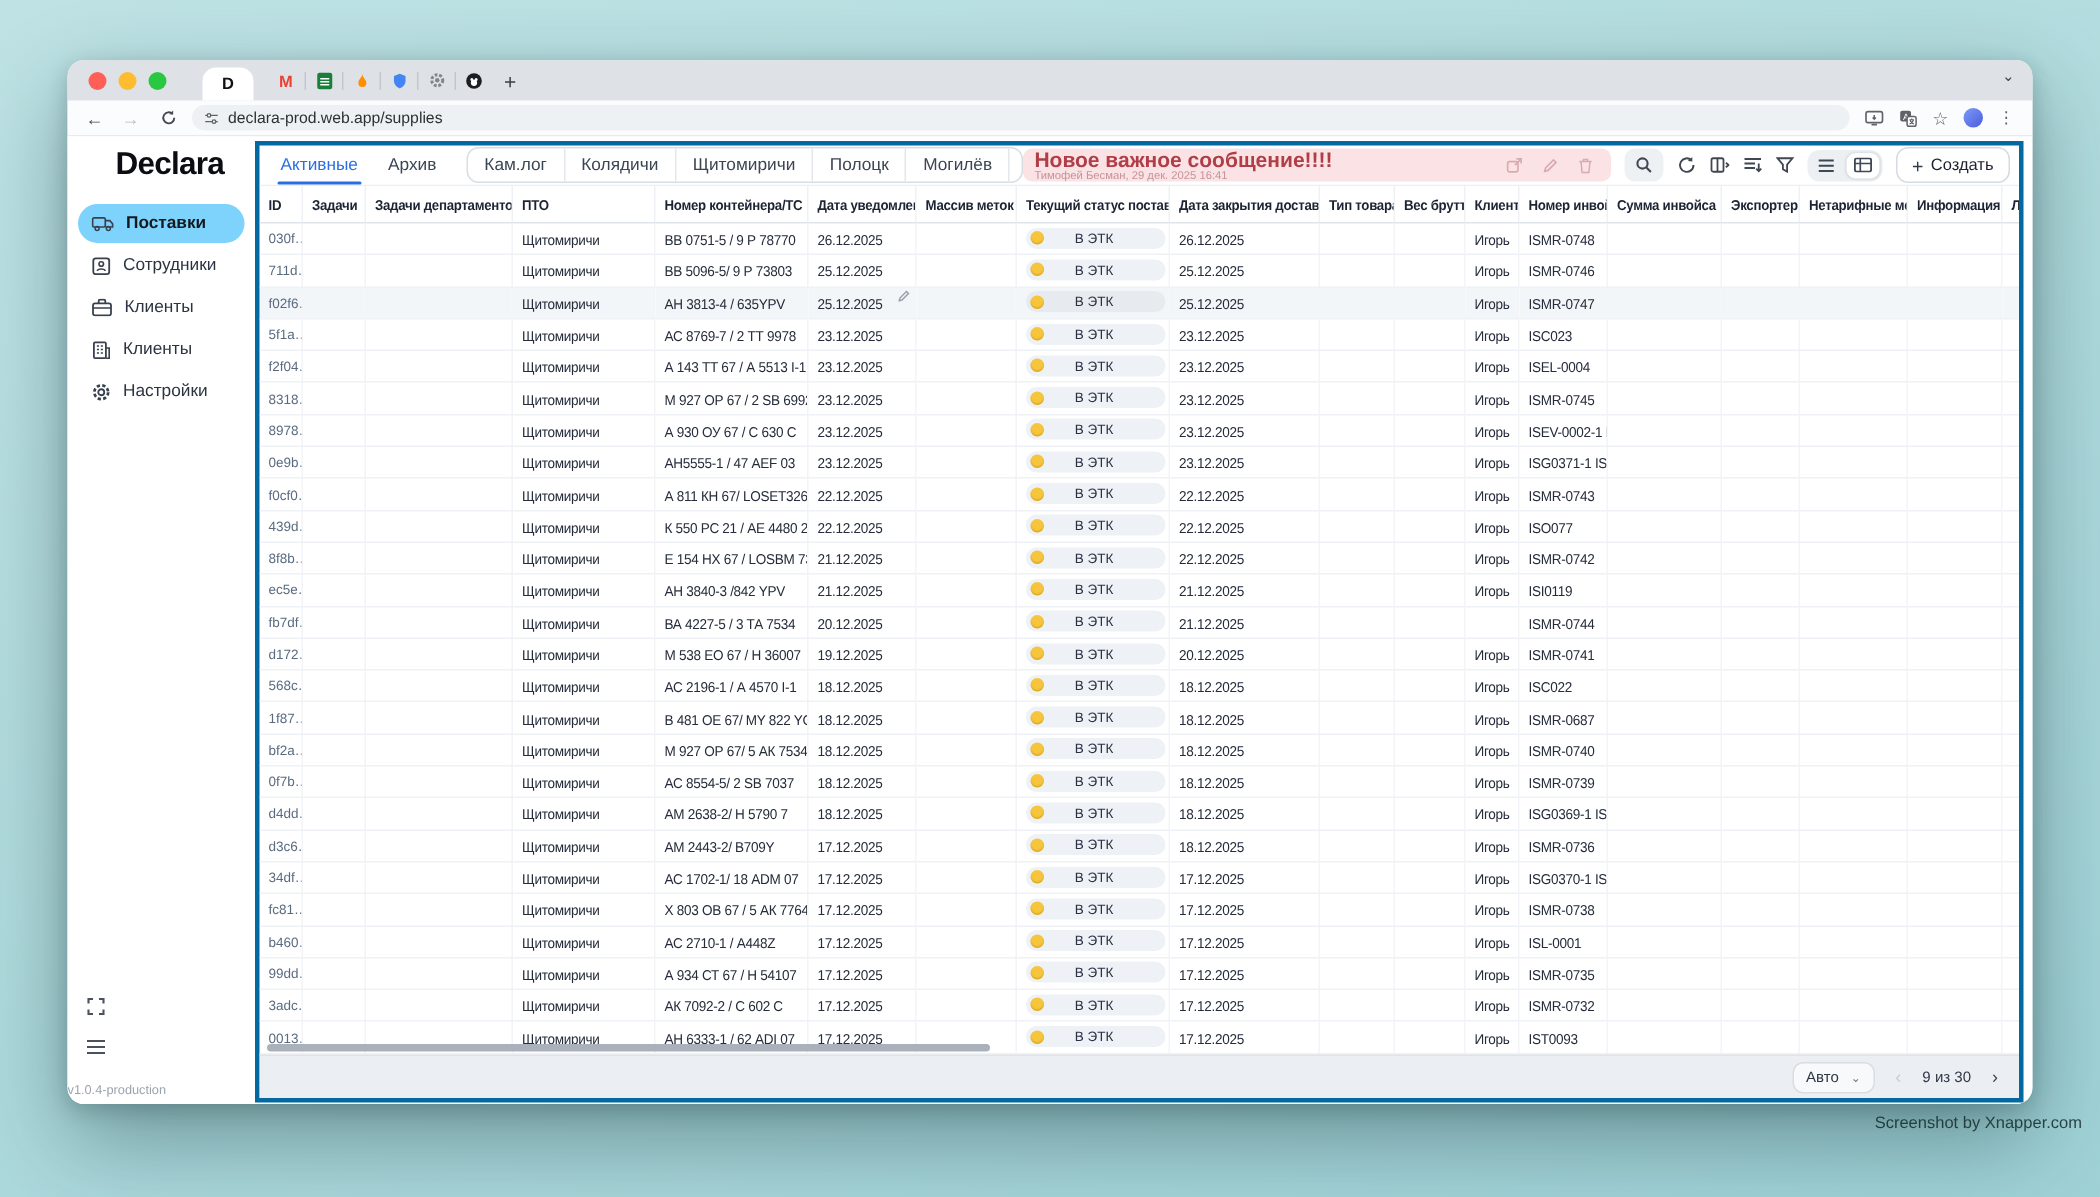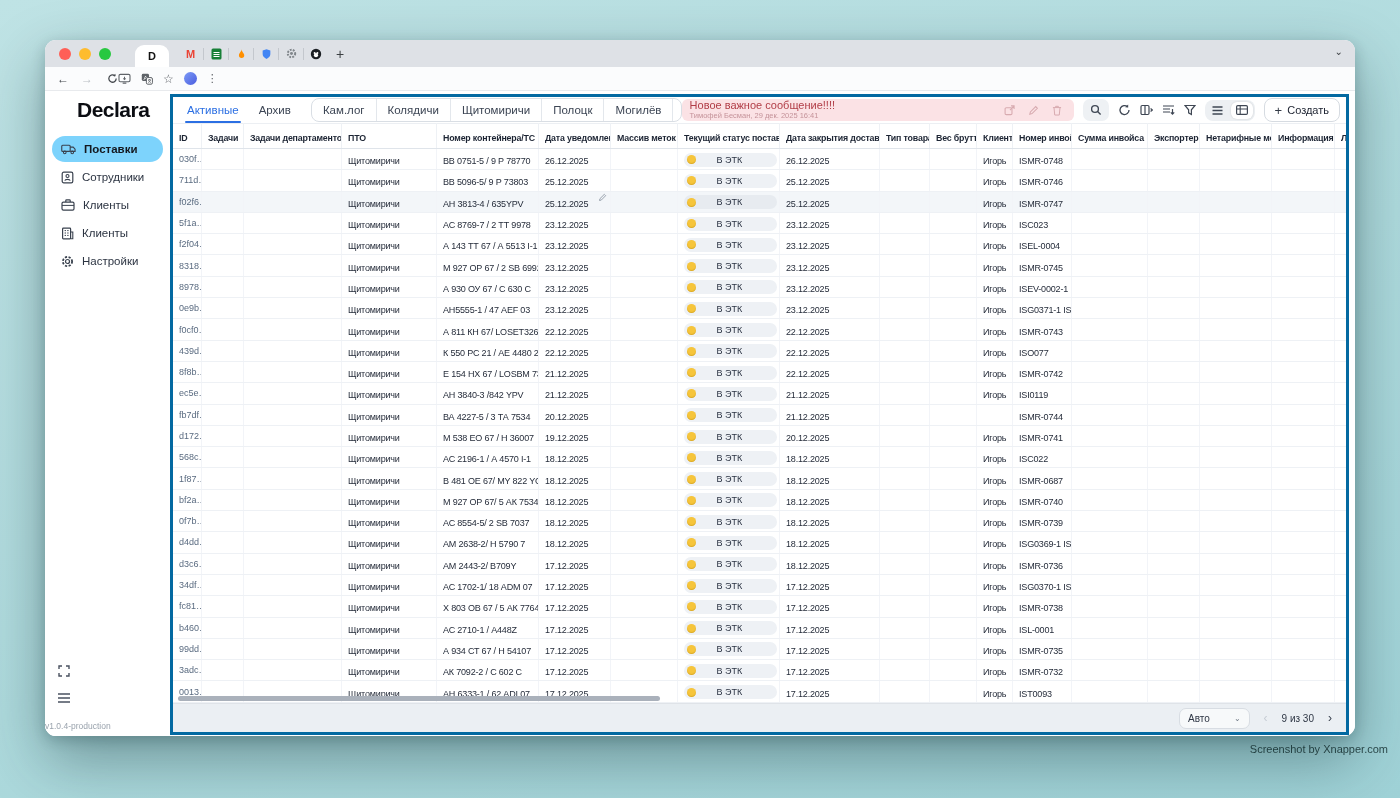--- a/index.html
+++ b/index.html
@@ -50,21 +50,21 @@
   .tabs-row{height:26px;display:flex;align-items:center;padding-left:4px;position:relative;}
   .tab{font-size:11.5px;color:#3c4554;padding:0 10px;height:26px;line-height:26px;position:relative;white-space:nowrap;}
   .tab.active{color:#2b6fe3;}
   .tab.active::after{content:"";position:absolute;left:8px;right:8px;bottom:0;height:2px;background:#2b6fe3;border-radius:1px;}
   .loc-group{display:flex;align-items:stretch;border:1px solid #d9dee4;border-radius:8px;margin-left:10px;height:22px;overflow:hidden;}
   .loc-tab{font-size:11.5px;color:#3c4554;padding:0 11px;line-height:22px;white-space:nowrap;}
   .loc-tab + .loc-tab{border-left:1px solid #e3e7ec;}
   .row-right{margin-left:auto;display:flex;align-items:center;gap:9px;padding-right:6px;}
   .notif{width:376px;height:22px;background:#fbe2e5;border-radius:6px;display:flex;align-items:center;padding:0 8px;}
   .notif-txt{display:flex;flex-direction:column;line-height:1.05;}
-  .notif-title{font-size:11px;font-weight:400;color:#b13d47;}
+  .notif-title{font-size:14px;font-weight:700;color:#b13d47;}
   .notif-meta{font-size:7.5px;color:#c5939a;}
   .notif-icons{margin-left:auto;display:flex;gap:13px;align-items:center;padding-right:4px;}
   .tool-btn{display:flex;align-items:center;justify-content:center;}
   .search-btn{width:26px;height:22px;background:#eef1f4;border-radius:7px;}
   .seg{background:#edf0f3;border-radius:8px;display:flex;padding:2px;gap:2px;}
   .seg-item{width:22px;height:17px;display:flex;align-items:center;justify-content:center;border-radius:6px;}
   .seg-item.sel{background:#fff;box-shadow:0 0 2px rgba(0,0,0,.15);}
   .create-btn{display:flex;align-items:center;gap:5px;border:1px solid #d6dbe1;border-radius:8px;background:#fff;
     height:22px;padding:0 10px;font-size:11px;color:#1c2230;white-space:nowrap;}
   .create-plus{font-size:13px;color:#333a46;line-height:1;}
@@ -84,21 +84,21 @@
   .pill{display:inline-flex;align-items:center;gap:21px;background:#eef1f5;border-radius:9px;height:14px;
     padding:0 6px 0 3px;width:84px;}
   tr.hovered .pill{background:#e7ebf0;}
   .dot{width:9px;height:9px;border-radius:50%;background:#f6c53b;box-shadow:inset 0 -1px 1px rgba(180,130,0,.4);flex:none;}
   .pill-txt{font-size:9px;color:#2a3242;}
   .pen{position:absolute;right:3px;top:1px;}
   
   .hscroll{position:absolute;left:5px;bottom:31px;width:482px;height:5px;border-radius:3px;background:#aab1bb;}
   .footer{position:absolute;left:0;right:0;bottom:0;height:28px;background:#ebeff3;border-top:1px solid #dfe3e8;
     display:flex;align-items:center;justify-content:flex-end;gap:14px;padding-right:14px;}
-  .pagesize{display:flex;align-items:center;gap:24px;background:#f7f9fa;border:1px solid #d8dde3;border-radius:7px;
+  .pagesize{display:flex;align-items:center;gap:8px;background:#f7f9fa;border:1px solid #d8dde3;border-radius:7px;
     height:19px;padding:0 8px;font-size:10px;color:#2f3745;}
   .ps-chev{font-size:8px;color:#707a86;}
   .pager{display:flex;align-items:center;gap:14px;font-size:10px;color:#2f3745;}
   .pg-prev{color:#c6ccd4;font-size:12px;}
   .pg-next{color:#39414e;font-size:12px;}
   .watermark{position:absolute;right:12px;top:743px;font-size:11px;color:rgba(18,42,44,.85);}
   svg{display:block;}
 </style>
 </head>
 <body>
@@ -164,20 +164,31 @@
 
   <div class="urlbar">
     <span class="nav-ic">←</span>
     <span class="nav-ic dis">→</span>
     <span class="nav-ic" style="margin-left:14px;">
       <svg width="11" height="11" viewBox="0 0 12 12">
           <path d="M10 6 a4 4 0 1 1 -1.2-2.8" fill="none" stroke="#45494e" stroke-width="1.4"></path>
           <path d="M9.2 0.8 L9.2 3.6 L6.4 3.4 Z" fill="#45494e"></path>
         </svg>
     </span>
+    <div class="omnibox">
+      <svg width="10" height="10" viewBox="0 0 12 12">
+          <circle cx="4" cy="3.5" r="1.4" fill="none" stroke="#5f6368" stroke-width="1.1"></circle>
+          <line x1="5.4" y1="3.5" x2="11" y2="3.5" stroke="#5f6368" stroke-width="1.1"></line>
+          <line x1="1" y1="3.5" x2="2.6" y2="3.5" stroke="#5f6368" stroke-width="1.1"></line>
+          <circle cx="8" cy="8.5" r="1.4" fill="none" stroke="#5f6368" stroke-width="1.1"></circle>
+          <line x1="1" y1="8.5" x2="6.6" y2="8.5" stroke="#5f6368" stroke-width="1.1"></line>
+          <line x1="9.4" y1="8.5" x2="11" y2="8.5" stroke="#5f6368" stroke-width="1.1"></line>
+        </svg>
+      <span class="omni-url">declara-prod.web.app/supplies</span>
+    </div>
     <div class="ub-right">
       <svg width="13" height="11" viewBox="0 0 14 12">
           <rect x="1" y="1.5" width="12" height="8" rx="1.5" fill="none" stroke="#5f6368" stroke-width="1.2"></rect>
           <path d="M5 11 h4" stroke="#5f6368" stroke-width="1.2"></path>
           <path d="M7 4 v3 M5.8 5.8 L7 7 L8.2 5.8" stroke="#5f6368" stroke-width="1.1" fill="none"></path>
         </svg>
       <svg width="12" height="12" viewBox="0 0 12 12">
           <rect x="0.8" y="0.8" width="7.2" height="7.2" rx="1.4" fill="#5f6368"></rect>
           <text x="2.6" y="6.8" font-size="6" fill="#fff" font-family="Liberation Sans,sans-serif">A</text>
           <rect x="5.4" y="4.6" width="6" height="6.6" rx="1.4" fill="#fff" stroke="#5f6368" stroke-width="1"></rect>

